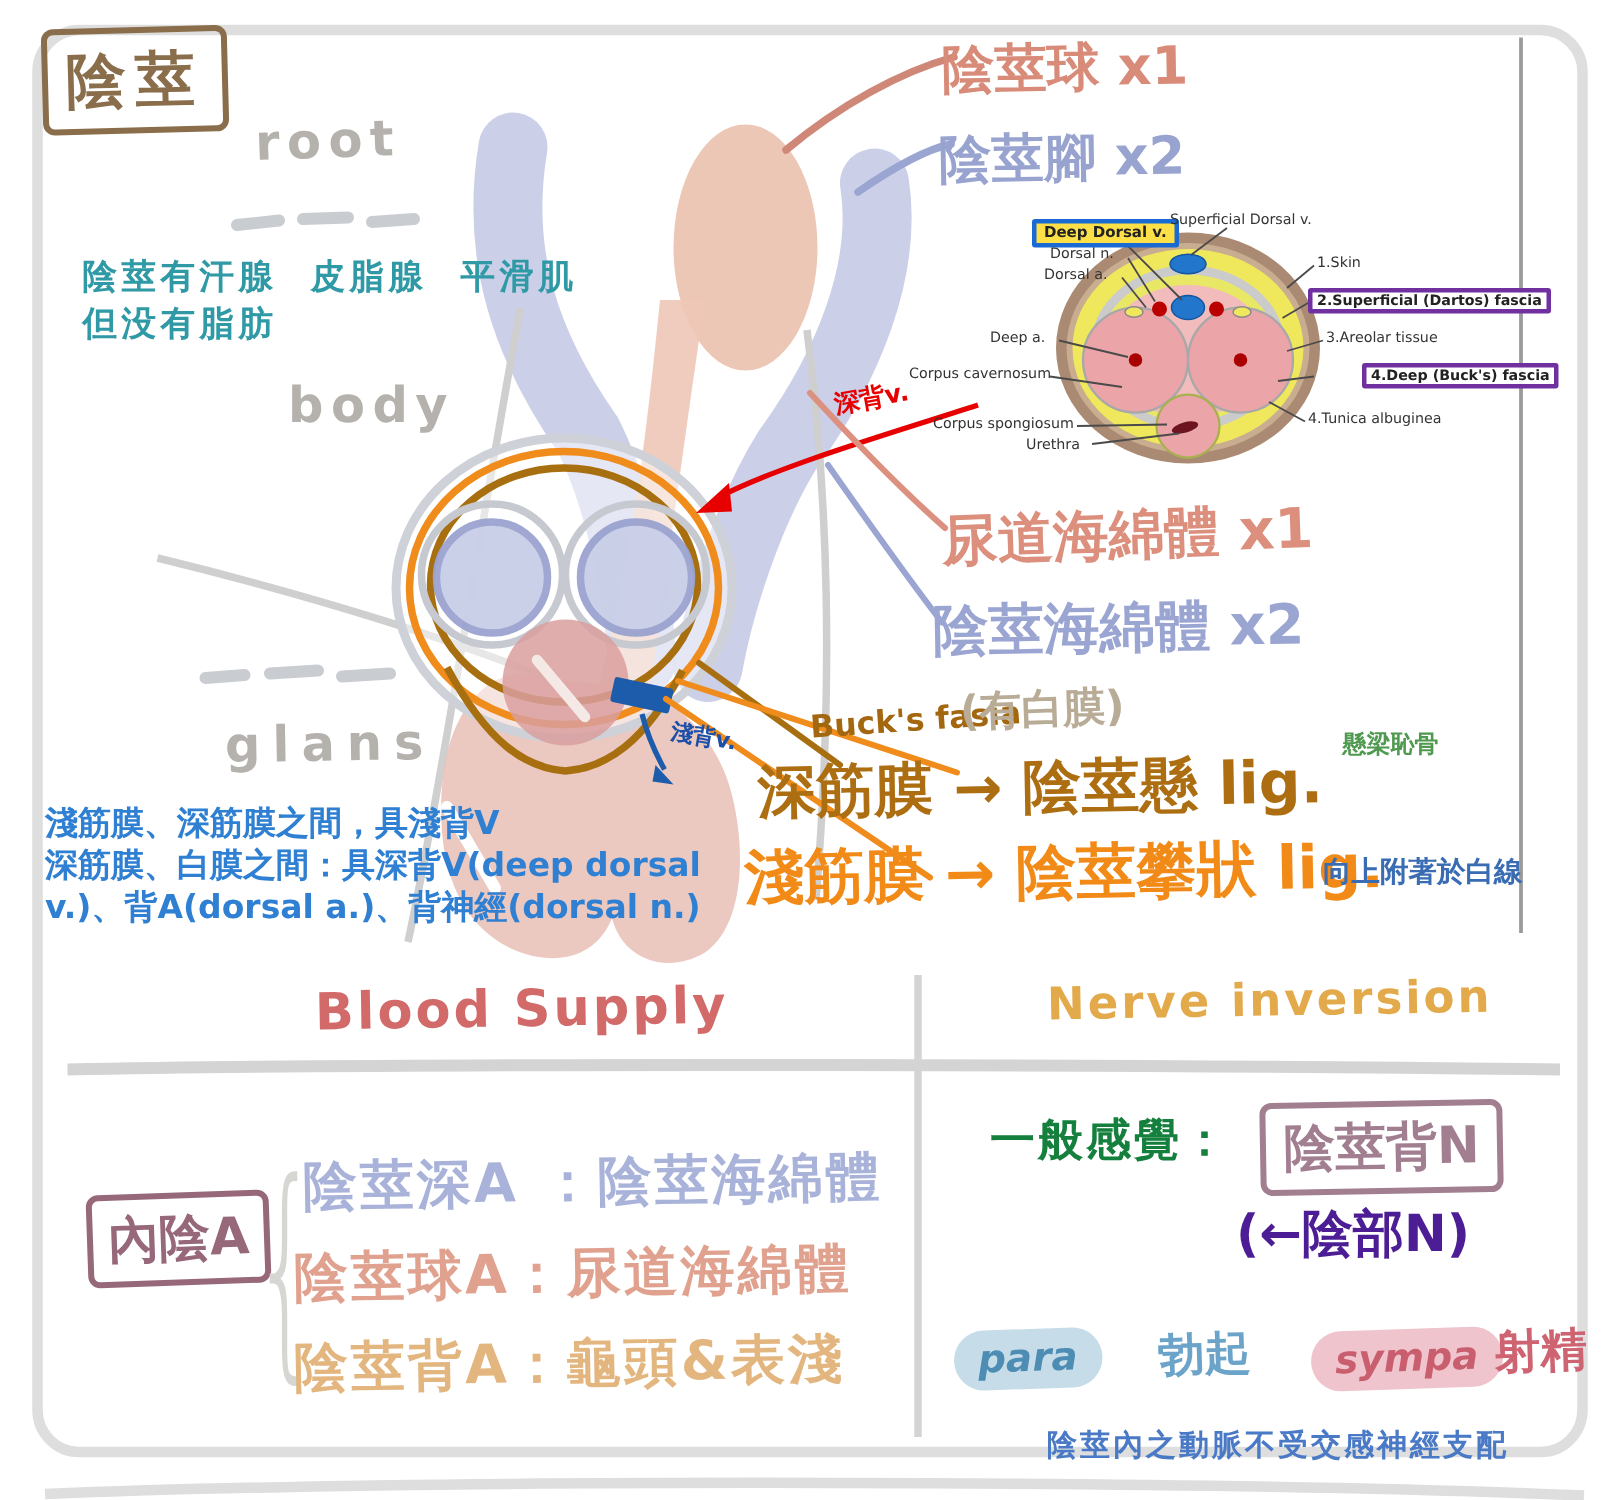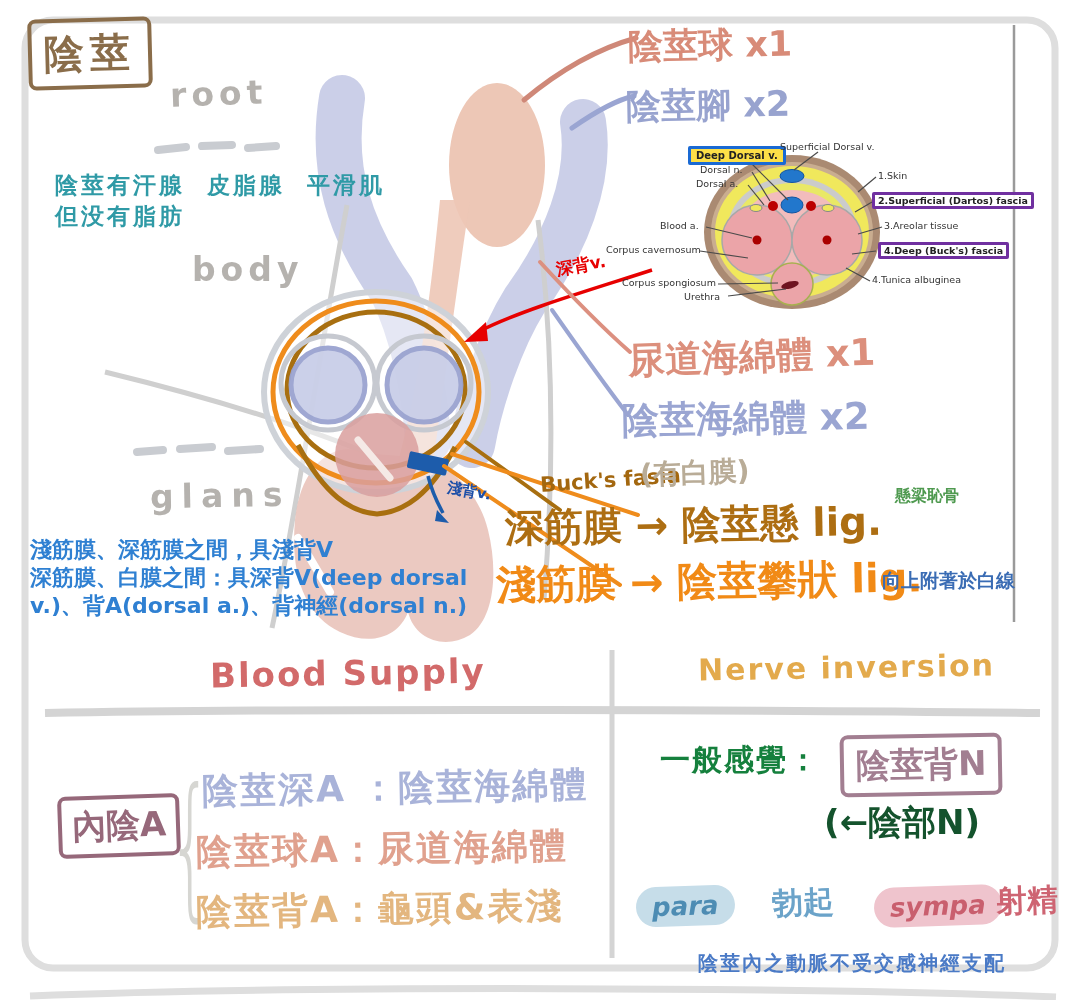--- a/index.html
+++ b/index.html
@@ -48,21 +48,21 @@
   #brace{left:168px;top:756px;font-size:50px;color:#d6d6d2;font-weight:200;
          transform:scaleY(3.1) scaleX(1.4);transform-origin:top left;}
   .brow{font-size:36px;letter-spacing:2px;}
   #brow-0{left:202px;top:764px;color:#a9b3d9;transform:rotate(-1deg);}
   #brow-1{left:196px;top:825px;color:#e0a18e;transform:rotate(-1deg);}
   #brow-2{left:196px;top:885px;color:#e3b67f;transform:rotate(-1deg);}
   #lbl-general{left:660px;top:740px;font-size:30px;color:#15803d;letter-spacing:2px;}
   #dorsal-n-box{left:840px;top:734px;border:4px solid #a27e91;border-radius:8px;
                 padding:4px 12px;transform:rotate(-1deg);}
   #dorsal-n-box .t{font-size:34px;font-weight:700;color:#a27e91;}
-  #lbl-pudendal{left:824px;top:800px;font-size:34px;color:#14532d;text-align:right;}
+  #lbl-pudendal{left:824px;top:800px;font-size:34px;color:#4c1d95;text-align:right;}
   .pill{border-radius:26px;padding:5px 16px;font-size:26px;font-weight:700;font-style:italic;}
   #pill-para{left:636px;top:886px;background:#c6dde9;color:#4d8cb3;transform:rotate(-2deg);}
   #lbl-para-effect{left:772px;top:882px;font-size:31px;color:#6ba3c9;transform:rotate(-2deg);}
   #pill-sympa{left:874px;top:886px;background:#efc4cd;color:#c95f6e;transform:rotate(-2deg);}
   #lbl-sympa-effect{left:996px;top:880px;font-size:31px;color:#ce6472;transform:rotate(-2deg);}
   #note-bottom{left:698px;top:950px;font-size:20px;color:#4a7ac6;font-weight:600;letter-spacing:2px;}
 </style>
 </head>
 <body>
 
@@ -192,28 +192,28 @@
   <div class="abs hw" id="lbl-sup-fascia">淺筋膜 → 陰莖攀狀 lig.</div>
   <div class="abs" id="lbl-attach-linea">向上附著於白線</div>
   <div class="abs" id="note-between">淺筋膜、深筋膜之間，具淺背V
 深筋膜、白膜之間：具深背V(deep dorsal
 v.)、背A(dorsal a.)、背神經(dorsal n.)</div>
 
   <div class="abs dbox-blue" style="left:688px;top:146px;">Deep Dorsal v.</div>
   <div class="abs dlabel" style="left:780px;top:141px;">Superficial Dorsal v.</div>
   <div class="abs dlabel" style="left:700px;top:164px;">Dorsal n.</div>
   <div class="abs dlabel" style="left:696px;top:178px;">Dorsal a.</div>
-  <div class="abs dlabel" style="left:660px;top:220px;">Blood a.</div>
+  <div class="abs dlabel" style="left:660px;top:220px;">Deep a.</div>
   <div class="abs dlabel" style="left:606px;top:244px;">Corpus cavernosum</div>
   <div class="abs dlabel" style="left:622px;top:277px;">Corpus spongiosum</div>
   <div class="abs dlabel" style="left:684px;top:291px;">Urethra</div>
   <div class="abs dlabel" style="left:878px;top:170px;">1.Skin</div>
   <div class="abs dbox-purple" style="left:872px;top:192px;">2.Superficial (Dartos) fascia</div>
   <div class="abs dlabel" style="left:884px;top:220px;">3.Areolar tissue</div>
-  <div class="abs dbox-purple" style="left:878px;top:242px;">4.Deep (Buck's) fascia</div>
+  <div class="abs dbox-purple" style="left:908px;top:242px;">4.Deep (Buck's) fascia</div>
   <div class="abs dlabel" style="left:872px;top:274px;">4.Tunica albuginea</div>
 
   <div class="abs hw" id="hdr-blood">Blood Supply</div>
   <div class="abs" id="src-box">
     <span class="t">內陰A</span>
   </div>
   <div class="abs" id="brace">{</div>
   <div class="abs hw brow" id="brow-0">陰莖深A ：陰莖海綿體</div>
   <div class="abs hw brow" id="brow-1">陰莖球A：尿道海綿體</div>
   <div class="abs hw brow" id="brow-2">陰莖背A：龜頭&amp;表淺</div>

